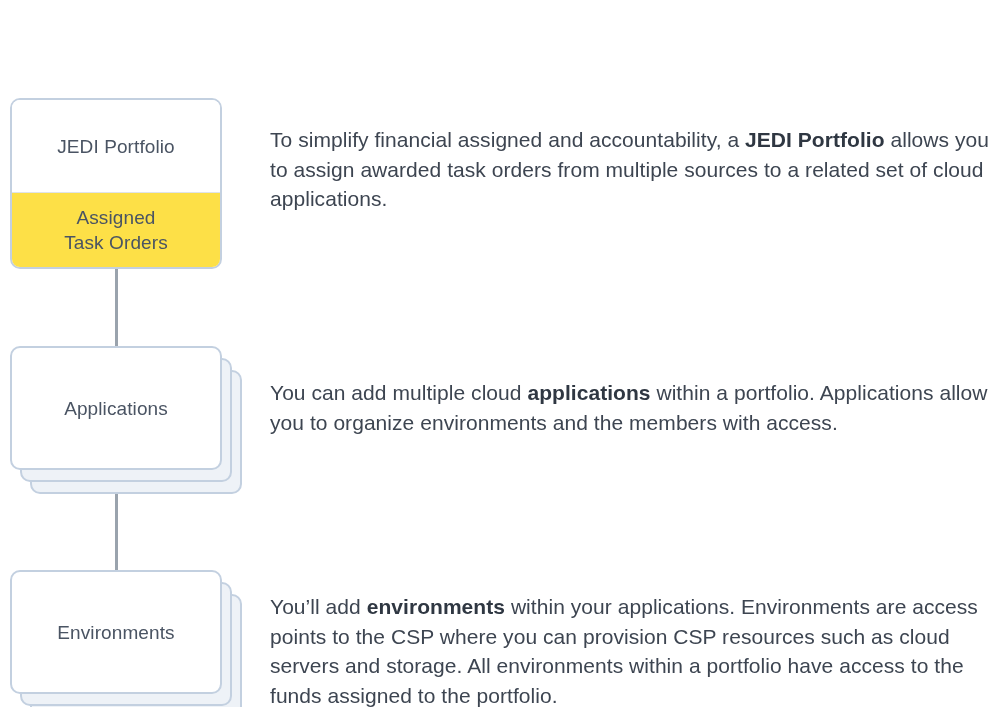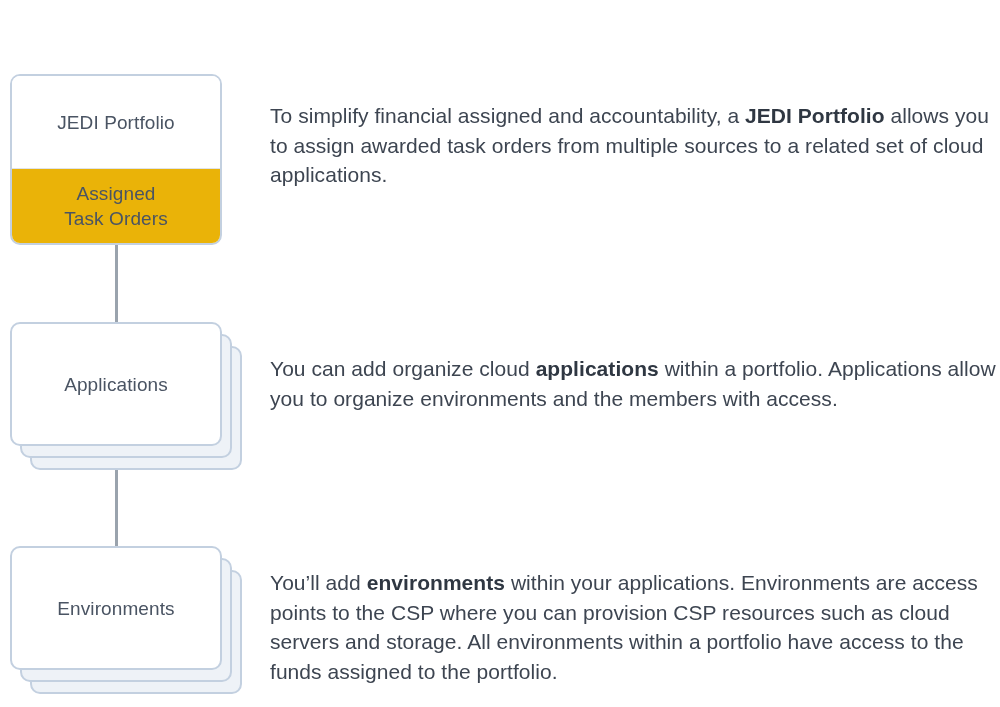--- a/index.html
+++ b/index.html
@@ -13,20 +13,21 @@
     height: 707px;
     position: relative;
     overflow: hidden;
     font-family: "Liberation Sans", "DejaVu Sans", sans-serif;
     color: #3d4551;
   }
 
   #diagram-root {
     position: absolute;
     inset: 0;
+    margin-top: 24px;
   }
 
   
   .connector {
     position: absolute;
     width: 3px;
     background: #9aa3ad;
     left: 115px;
   }
   #connector-1 { top: 244px; height: 84px; }
@@ -67,21 +68,21 @@
     align-items: center;
     justify-content: center;
     text-align: center;
   }
   #portfolio-title-section {
     height: 92px;
     background: #ffffff;
   }
   #portfolio-taskorders-section {
     flex: 1;
-    background: #eab308;
+    background: #fde047;
     border-top: 1px solid #dfe3e8;
   }
 
   .card-label {
     font-size: 19px;
     line-height: 25px;
     color: #4a5463;
     letter-spacing: 0.1px;
     font-weight: 400;
   }
@@ -157,17 +158,17 @@
       <div class="card stack-layer layer-back"></div>
       <div class="card stack-layer layer-mid"></div>
       <div class="card layer-front">
         <span class="card-label">Environments</span>
       </div>
     </div>
   </div>
 
   <p class="desc" id="desc-portfolio"><span>To simplify financial assigned and accountability, a </span><b>JEDI Portfolio</b><span> allows you to assign awarded task orders from multiple sources to a related set of cloud applications.</span></p>
 
-  <p class="desc" id="desc-applications"><span>You can add organize cloud </span><b>applications</b><span> within a portfolio. Applications allow you to organize environments and the members with access.</span></p>
+  <p class="desc" id="desc-applications"><span>You can add multiple cloud </span><b>applications</b><span> within a portfolio. Applications allow you to organize environments and the members with access.</span></p>
 
   <p class="desc" id="desc-environments"><span>You’ll add </span><b>environments</b><span> within your applications. Environments are access points to the CSP where you can provision CSP resources such as cloud servers and storage. All environments within a portfolio have access to the funds assigned to the portfolio.</span></p>
 
 </div>
 
 </body></html>

